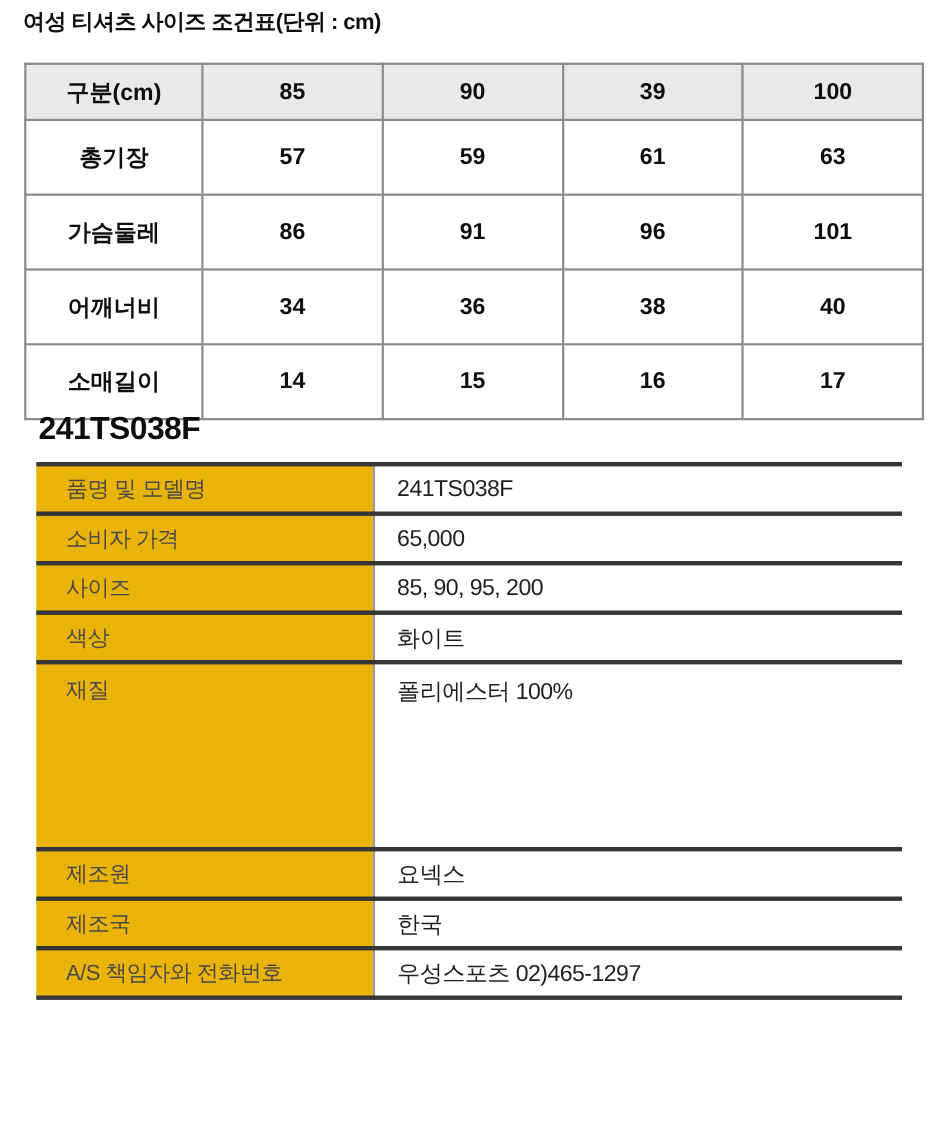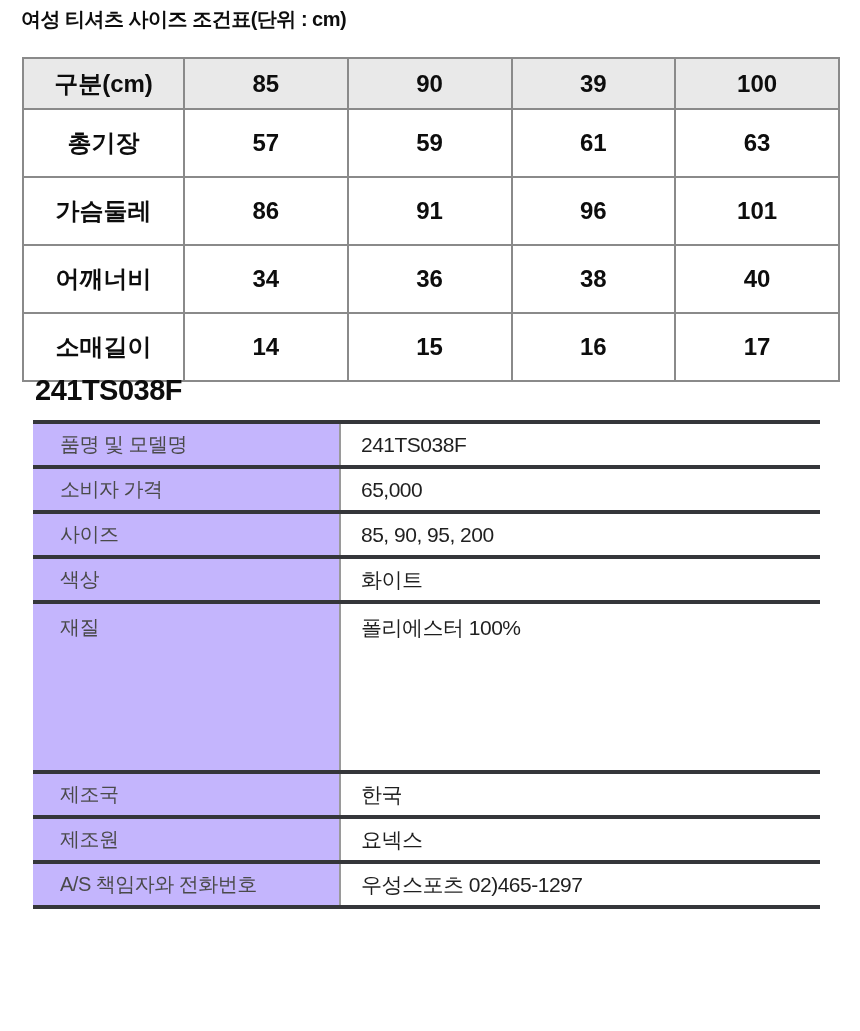--- a/index.html
+++ b/index.html
@@ -31,21 +31,21 @@
     top: 57px;
     width: 818px;
     border-collapse: collapse;
     table-layout: fixed;
   }
   table.size-table th,
   table.size-table td {
     border: 2px solid #8a8a8a;
     text-align: center;
     vertical-align: middle;
-    font-size: 24px;
+    font-size: 21px;
     font-weight: bold;
     color: #0d0d0d;
     background: #ffffff;
   }
   table.size-table thead th {
     background: #e9e9e9;
     height: 51px;
   }
   table.size-table tbody td,
   table.size-table tbody th {
@@ -72,21 +72,21 @@
     table-layout: fixed;
   }
   table.spec-table tr { border-top: 4px solid #35363a; }
   table.spec-table tr:last-child { border-bottom: 4px solid #35363a; }
   table.spec-table td {
     vertical-align: middle;
     height: 45px;
   }
   table.spec-table td.spec-label {
     width: 307px;
-    background: #c4b5fd;
+    background: #eab308;
     border-right: 2px solid #9a9a9a;
     padding-left: 27px;
     font-size: 20px;
     color: #4a4a4a;
     letter-spacing: -0.5px;
   }
   table.spec-table td.spec-value {
     background: #ffffff;
     padding-left: 20px;
     font-size: 21px;
@@ -164,25 +164,25 @@
     </tr>
     <tr>
       <td class="spec-label">색상</td>
       <td class="spec-value">화이트</td>
     </tr>
     <tr class="tall-row">
       <td class="spec-label">재질</td>
       <td class="spec-value">폴리에스터 100%</td>
     </tr>
     <tr>
+      <td class="spec-label">제조원</td>
+      <td class="spec-value">요넥스</td>
+    </tr>
+    <tr>
       <td class="spec-label">제조국</td>
       <td class="spec-value">한국</td>
-    </tr>
-    <tr>
-      <td class="spec-label">제조원</td>
-      <td class="spec-value">요넥스</td>
     </tr>
     <tr>
       <td class="spec-label">A/S 책임자와 전화번호</td>
       <td class="spec-value">우성스포츠 02)465-1297</td>
     </tr>
   </tbody>
 </table>
 
 </body></html>

